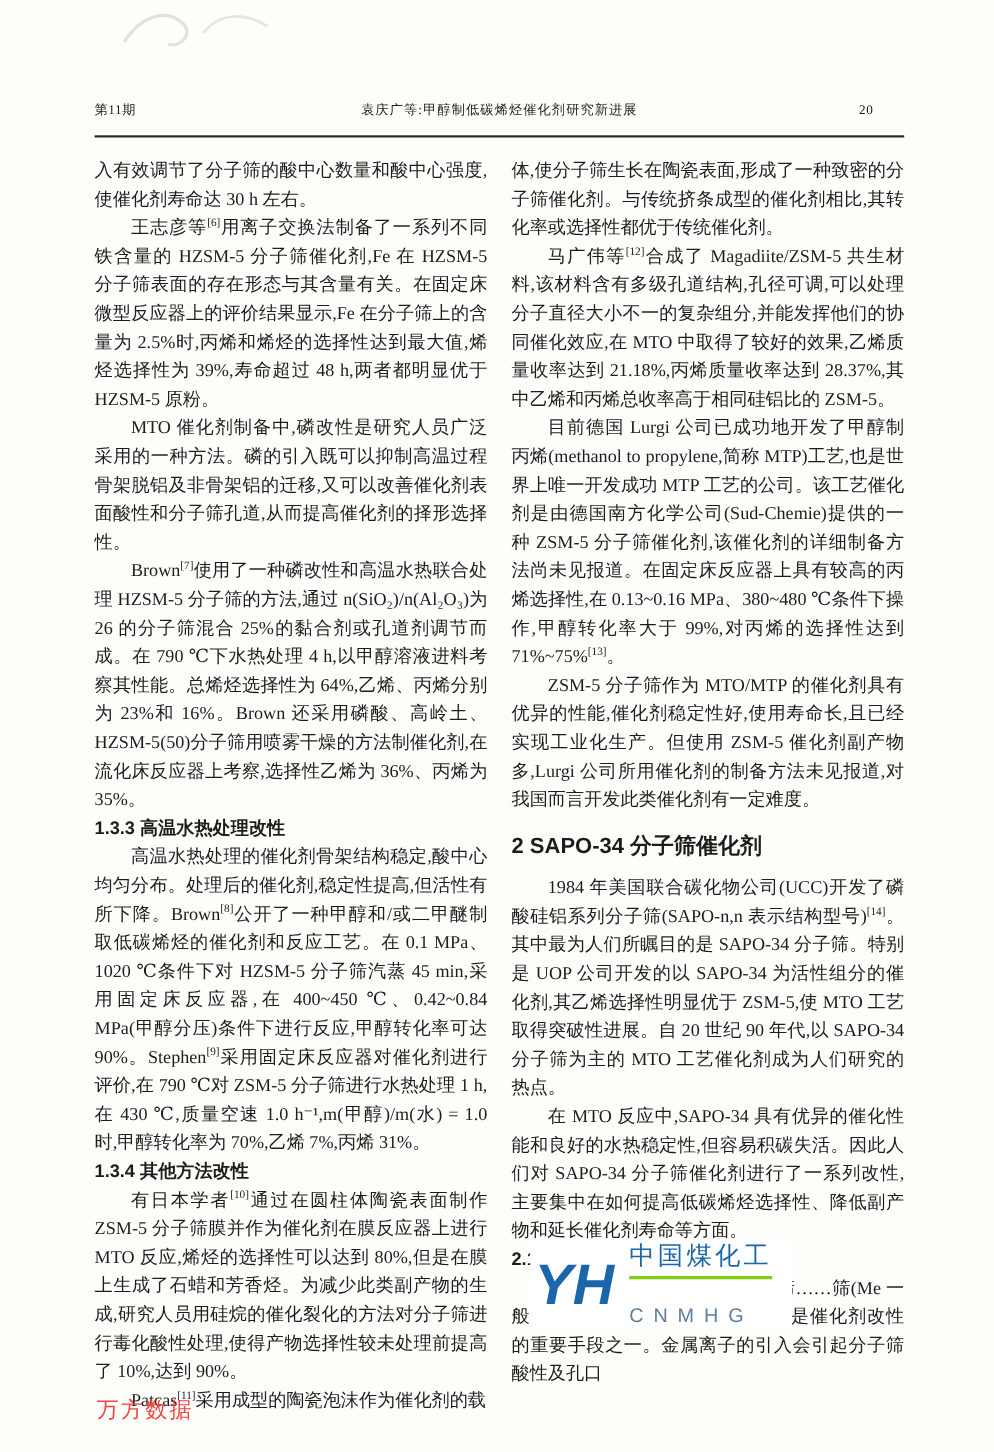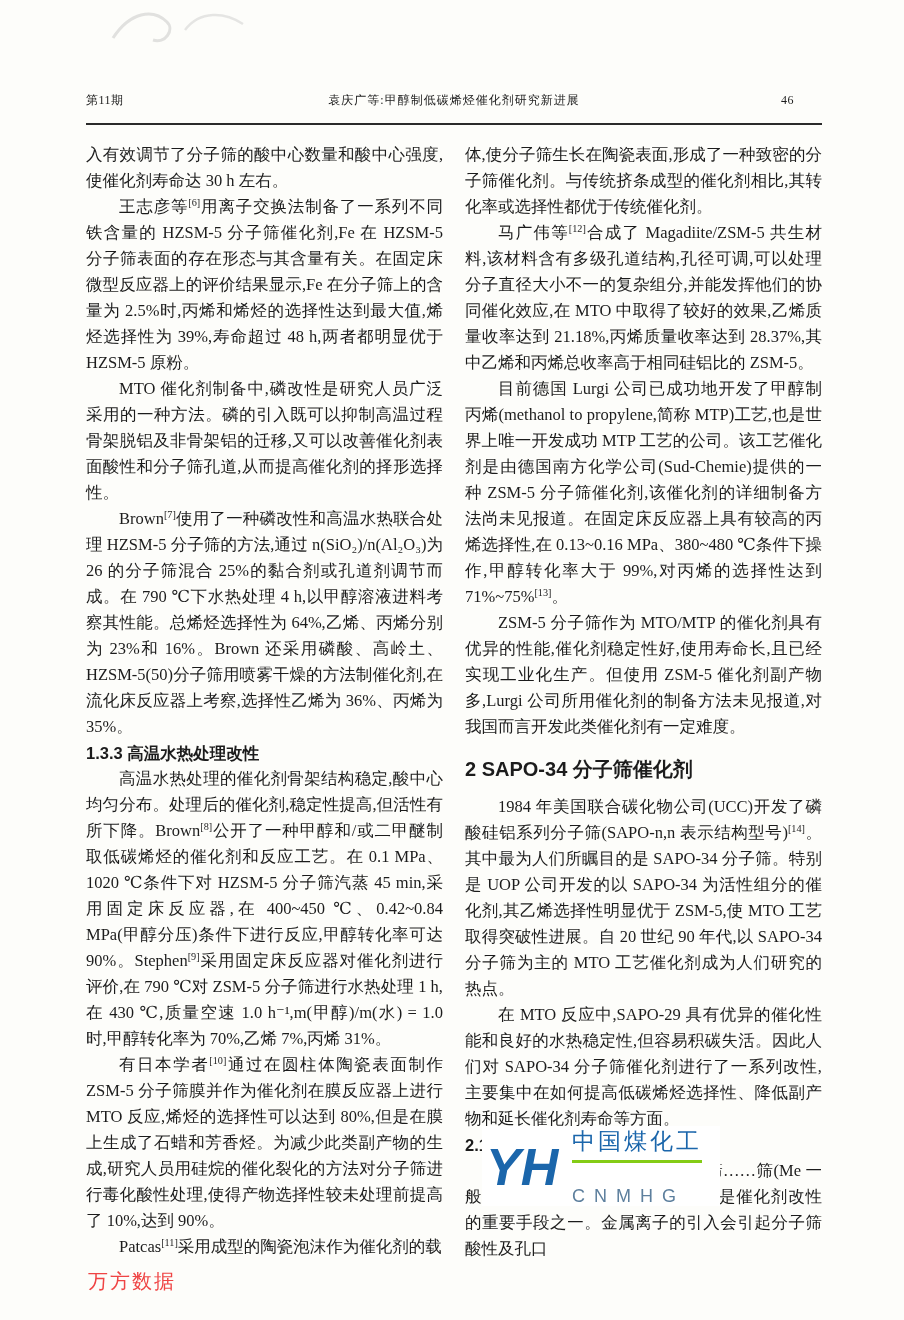--- a/index.html
+++ b/index.html
@@ -81,45 +81,46 @@
 <body>
 
 <svg class="pencil-marks" viewBox="0 0 150 55">
   <path d="M8,38 C25,12 48,8 62,22 C70,30 60,44 48,40" fill="none" stroke="#9a9a9a" stroke-width="3"></path>
   <path d="M80,30 C95,10 120,12 138,24" fill="none" stroke="#ababab" stroke-width="2.5"></path>
 </svg>
 
 <div class="page-header">
   <span class="header-issue">第11期</span>
   <span class="header-title">袁庆广等:甲醇制低碳烯烃催化剂研究新进展</span>
-  <span class="header-page">46</span>
+  <span class="header-page">20</span>
 </div>
 <div class="header-rule"></div>
 
 <div class="content">
 
   <div class="col">
     <p class="para cont">入有效调节了分子筛的酸中心数量和酸中心强度,使催化剂寿命达 30 h 左右。</p>
     <p class="para">王志彦等<sup>[6]</sup>用离子交换法制备了一系列不同铁含量的 HZSM-5 分子筛催化剂,Fe 在 HZSM-5 分子筛表面的存在形态与其含量有关。在固定床微型反应器上的评价结果显示,Fe 在分子筛上的含量为 2.5%时,丙烯和烯烃的选择性达到最大值,烯烃选择性为 39%,寿命超过 48 h,两者都明显优于 HZSM-5 原粉。</p>
     <p class="para">MTO 催化剂制备中,磷改性是研究人员广泛采用的一种方法。磷的引入既可以抑制高温过程骨架脱铝及非骨架铝的迁移,又可以改善催化剂表面酸性和分子筛孔道,从而提高催化剂的择形选择性。</p>
     <p class="para">Brown<sup>[7]</sup>使用了一种磷改性和高温水热联合处理 HZSM-5 分子筛的方法,通过 n(SiO₂)/n(Al₂O₃)为 26 的分子筛混合 25%的黏合剂或孔道剂调节而成。在 790 ℃下水热处理 4 h,以甲醇溶液进料考察其性能。总烯烃选择性为 64%,乙烯、丙烯分别为 23%和 16%。Brown 还采用磷酸、高岭土、HZSM-5(50)分子筛用喷雾干燥的方法制催化剂,在流化床反应器上考察,选择性乙烯为 36%、丙烯为 35%。</p>
     <h3 class="subheading">1.3.3  高温水热处理改性</h3>
     <p class="para">高温水热处理的催化剂骨架结构稳定,酸中心均匀分布。处理后的催化剂,稳定性提高,但活性有所下降。Brown<sup>[8]</sup>公开了一种甲醇和/或二甲醚制取低碳烯烃的催化剂和反应工艺。在 0.1 MPa、1020 ℃条件下对 HZSM-5 分子筛汽蒸 45 min,采用固定床反应器,在 400~450 ℃、0.42~0.84 MPa(甲醇分压)条件下进行反应,甲醇转化率可达 90%。Stephen<sup>[9]</sup>采用固定床反应器对催化剂进行评价,在 790 ℃对 ZSM-5 分子筛进行水热处理 1 h,在 430 ℃,质量空速 1.0 h⁻¹,m(甲醇)/m(水) = 1.0 时,甲醇转化率为 70%,乙烯 7%,丙烯 31%。</p>
+    <h3 class="subheading">1.3.4  其他方法改性</h3>
     <p class="para">有日本学者<sup>[10]</sup>通过在圆柱体陶瓷表面制作 ZSM-5 分子筛膜并作为催化剂在膜反应器上进行 MTO 反应,烯烃的选择性可以达到 80%,但是在膜上生成了石蜡和芳香烃。为减少此类副产物的生成,研究人员用硅烷的催化裂化的方法对分子筛进行毒化酸性处理,使得产物选择性较未处理前提高了 10%,达到 90%。</p>
     <p class="para">Patcas<sup>[11]</sup>采用成型的陶瓷泡沫作为催化剂的载</p>
   </div>
 
   <div class="col">
     <p class="para cont">体,使分子筛生长在陶瓷表面,形成了一种致密的分子筛催化剂。与传统挤条成型的催化剂相比,其转化率或选择性都优于传统催化剂。</p>
     <p class="para">马广伟等<sup>[12]</sup>合成了 Magadiite/ZSM-5 共生材料,该材料含有多级孔道结构,孔径可调,可以处理分子直径大小不一的复杂组分,并能发挥他们的协同催化效应,在 MTO 中取得了较好的效果,乙烯质量收率达到 21.18%,丙烯质量收率达到 28.37%,其中乙烯和丙烯总收率高于相同硅铝比的 ZSM-5。</p>
     <p class="para">目前德国 Lurgi 公司已成功地开发了甲醇制丙烯(methanol to propylene,简称 MTP)工艺,也是世界上唯一开发成功 MTP 工艺的公司。该工艺催化剂是由德国南方化学公司(Sud-Chemie)提供的一种 ZSM-5 分子筛催化剂,该催化剂的详细制备方法尚未见报道。在固定床反应器上具有较高的丙烯选择性,在 0.13~0.16 MPa、380~480 ℃条件下操作,甲醇转化率大于 99%,对丙烯的选择性达到 71%~75%<sup>[13]</sup>。</p>
     <p class="para">ZSM-5 分子筛作为 MTO/MTP 的催化剂具有优异的性能,催化剂稳定性好,使用寿命长,且已经实现工业化生产。但使用 ZSM-5 催化剂副产物多,Lurgi 公司所用催化剂的制备方法未见报道,对我国而言开发此类催化剂有一定难度。</p>
     <h2 class="section-heading">2  SAPO-34 分子筛催化剂</h2>
     <p class="para">1984 年美国联合碳化物公司(UCC)开发了磷酸硅铝系列分子筛(SAPO-n,n 表示结构型号)<sup>[14]</sup>。其中最为人们所瞩目的是 SAPO-34 分子筛。特别是 UOP 公司开发的以 SAPO-34 为活性组分的催化剂,其乙烯选择性明显优于 ZSM-5,使 MTO 工艺取得突破性进展。自 20 世纪 90 年代,以 SAPO-34 分子筛为主的 MTO 工艺催化剂成为人们研究的热点。</p>
-    <p class="para">在 MTO 反应中,SAPO-29 具有优异的催化性能和良好的水热稳定性,但容易积碳失活。因此人们对 SAPO-34 分子筛催化剂进行了一系列改性,主要集中在如何提高低碳烯烃选择性、降低副产物和延长催化剂寿命等方面。</p>
+    <p class="para">在 MTO 反应中,SAPO-34 具有优异的催化性能和良好的水热稳定性,但容易积碳失活。因此人们对 SAPO-34 分子筛催化剂进行了一系列改性,主要集中在如何提高低碳烯烃选择性、降低副产物和延长催化剂寿命等方面。</p>
     <h3 class="subheading">2.1  金属离子改性</h3>
     <p class="para">人们……引入 SAPO-34 分子筛……筛(Me 一般为 Ni、Co、Mn 等过渡金属),这是催化剂改性的重要手段之一。金属离子的引入会引起分子筛酸性及孔口</p>
   </div>
 
 </div>
 
 <div class="watermark">
   <svg class="wm-logo" width="78" height="62" viewBox="0 0 78 62">
     <text x="0" y="50" font-family="Liberation Sans, DejaVu Sans, sans-serif" font-weight="bold" font-style="italic" font-size="52" fill="#1b66ab">YH</text>
   </svg>

